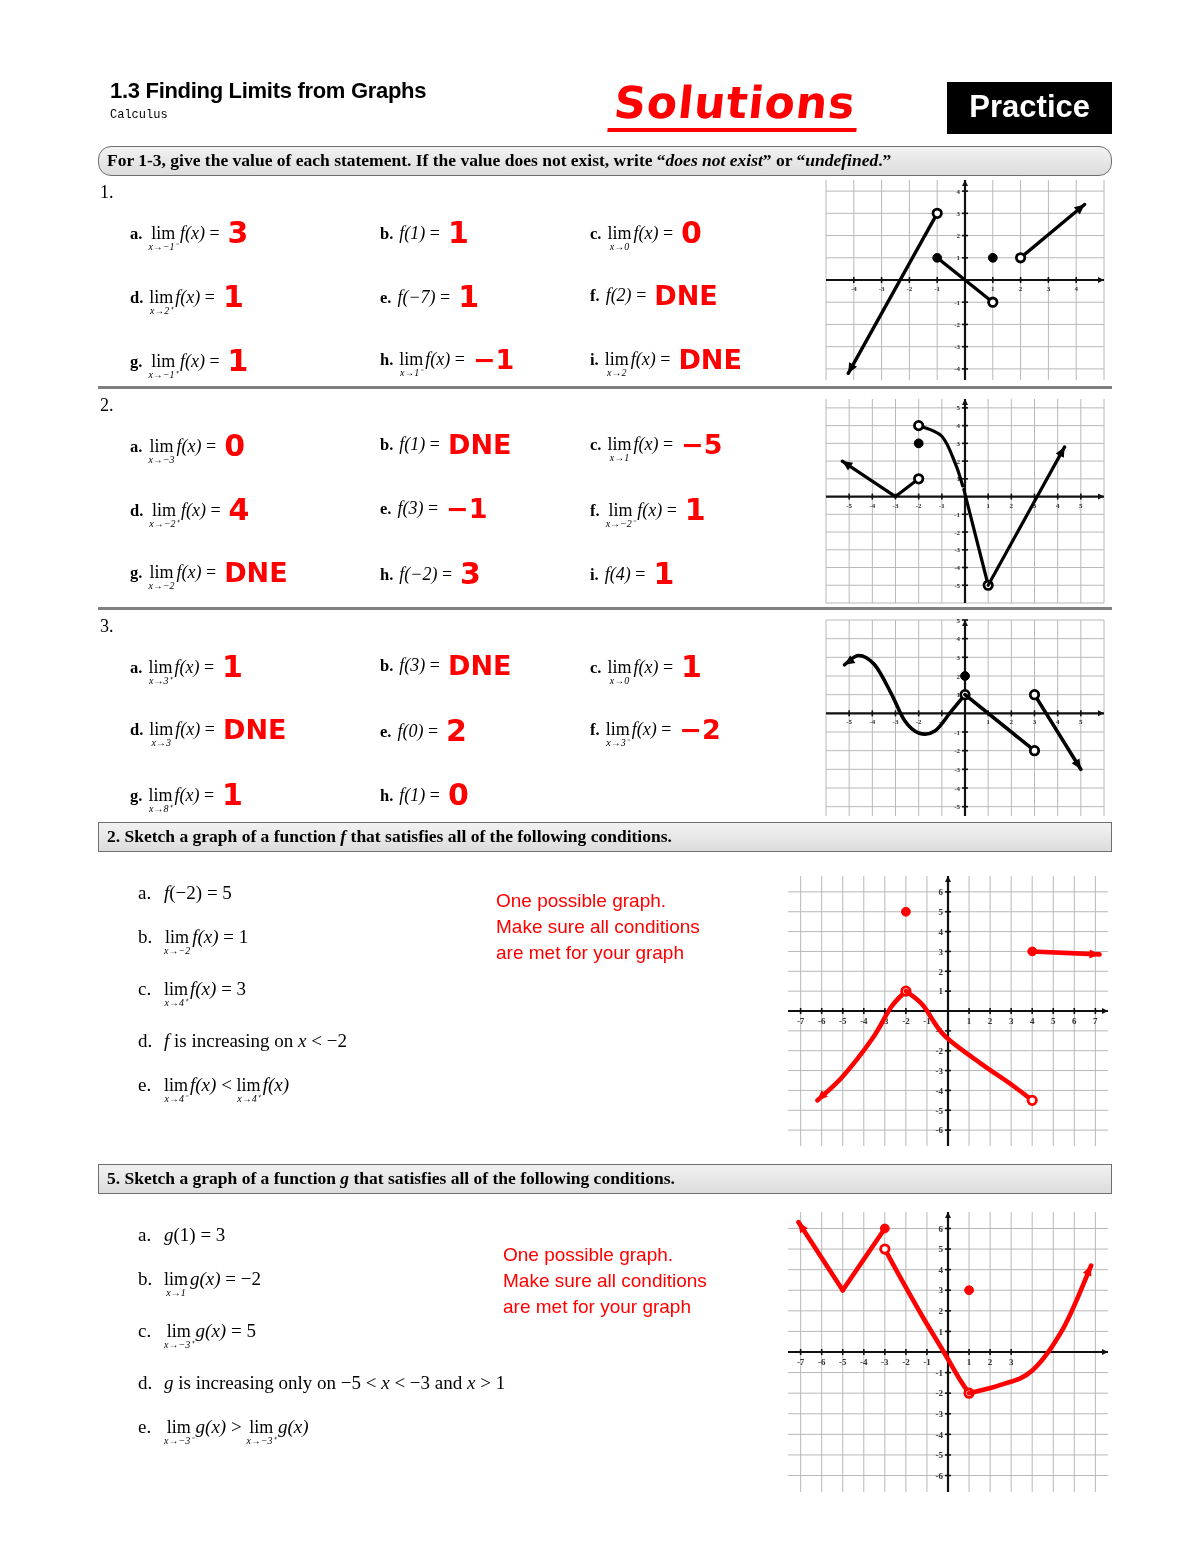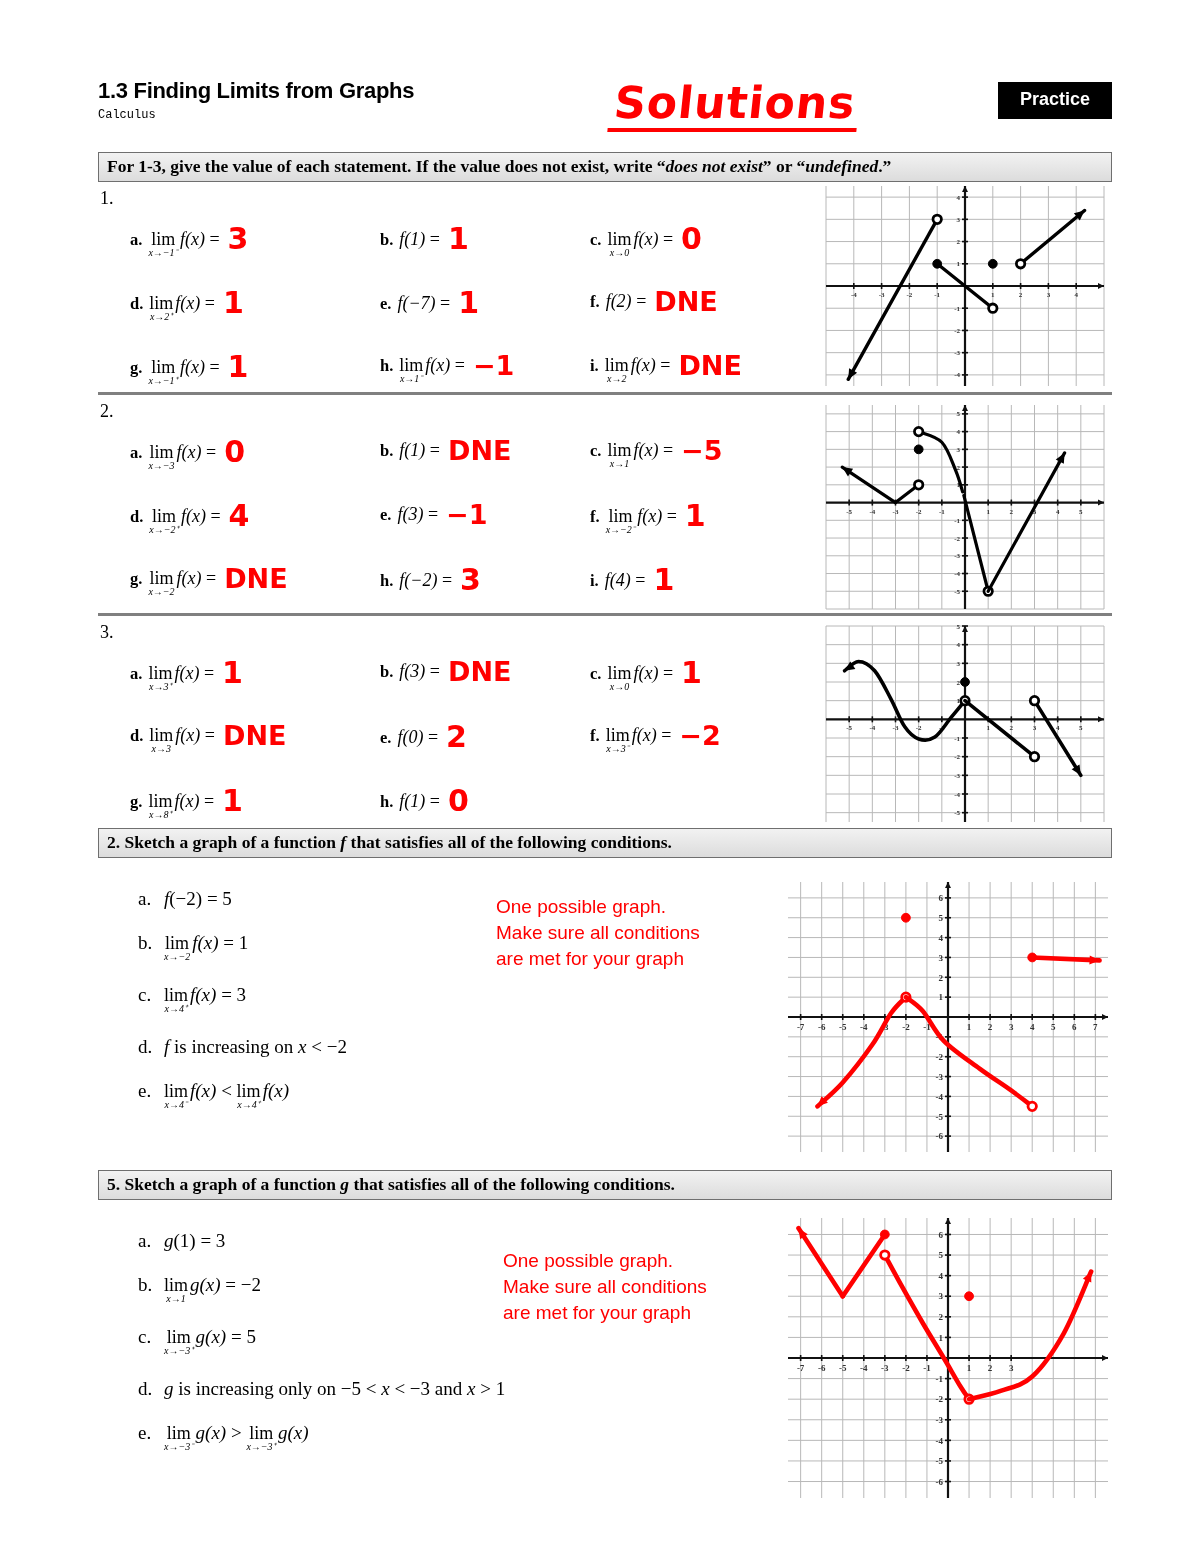--- a/index.html
+++ b/index.html
@@ -9,21 +9,21 @@
     background:#ffffff;
     font-family:"Liberation Serif", serif;
     color:#000;
     position:relative;
     overflow:hidden;
   }
   .page { position:relative; width:1200px; height:1553px; padding:0; }
 
   
   .header { position:relative; height:68px; margin:78px 0 0 0; }
-  .title-block { position:absolute; left:98px; top:0; }
+  .title-block { position:absolute; left:110px; top:0; }
   .doc-title {
     font-family:"Liberation Sans", sans-serif;
     font-weight:bold; font-size:22px; letter-spacing:-0.3px;
   }
   .doc-sub {
     font-family:Liberation Mono, monospace;
     font-size:12px; margin-top:4px;
   }
   .solutions {
     position:absolute; left:610px; top:2px;
@@ -32,21 +32,21 @@
     font-weight:600; letter-spacing:1px;
     transform:skewX(-6deg);
     border-bottom:4px solid #FF0000;
     padding:0 4px 2px 4px;
     line-height:46px;
   }
   .practice-badge {
     position:absolute; right:88px; top:4px;
     background:#000; color:#fff;
     font-family:"Liberation Sans", sans-serif;
-    font-weight:bold; font-size:18px;
+    font-weight:bold; font-size:31px;
     padding:7px 22px 9px 22px;
   }
 
   
   .bar {
     margin:0 88px 0 98px;
     border:1px solid #6f6f6f;
     background:linear-gradient(#f2f2f2,#dcdcdc);
     padding:3px 8px 4px 8px;
     font-weight:bold; font-size:17.5px;
@@ -106,21 +106,21 @@
 
   <div class="header">
     <div class="title-block">
       <div class="doc-title">1.3 Finding Limits from Graphs</div>
       <div class="doc-sub">Calculus</div>
     </div>
     <div class="solutions nosel">Solutions</div>
     <div class="practice-badge">Practice</div>
   </div>
 
-  <div class="bar" style="margin-top:6px;">
+  <div class="bar" style="border-radius:13px;">
     <span>For 1-3, give the value of each statement.  If the value does not exist, write “</span><i>does not exist</i><span>” or “</span><i>undefined</i><span>.”</span>
   </div>
 
   <div class="prob" style="height:210px;">
     <div class="prob-num">1.</div>
     <div class="answers" id="ans-1">
         <div class="arow" style="position: relative; height: 50px;">
           <div class="acell" style="position: absolute; margin-left: 0px; left: 0px;">
             <div style="display: flex; align-items: baseline;">
               <span class="alabel">a.</span>

